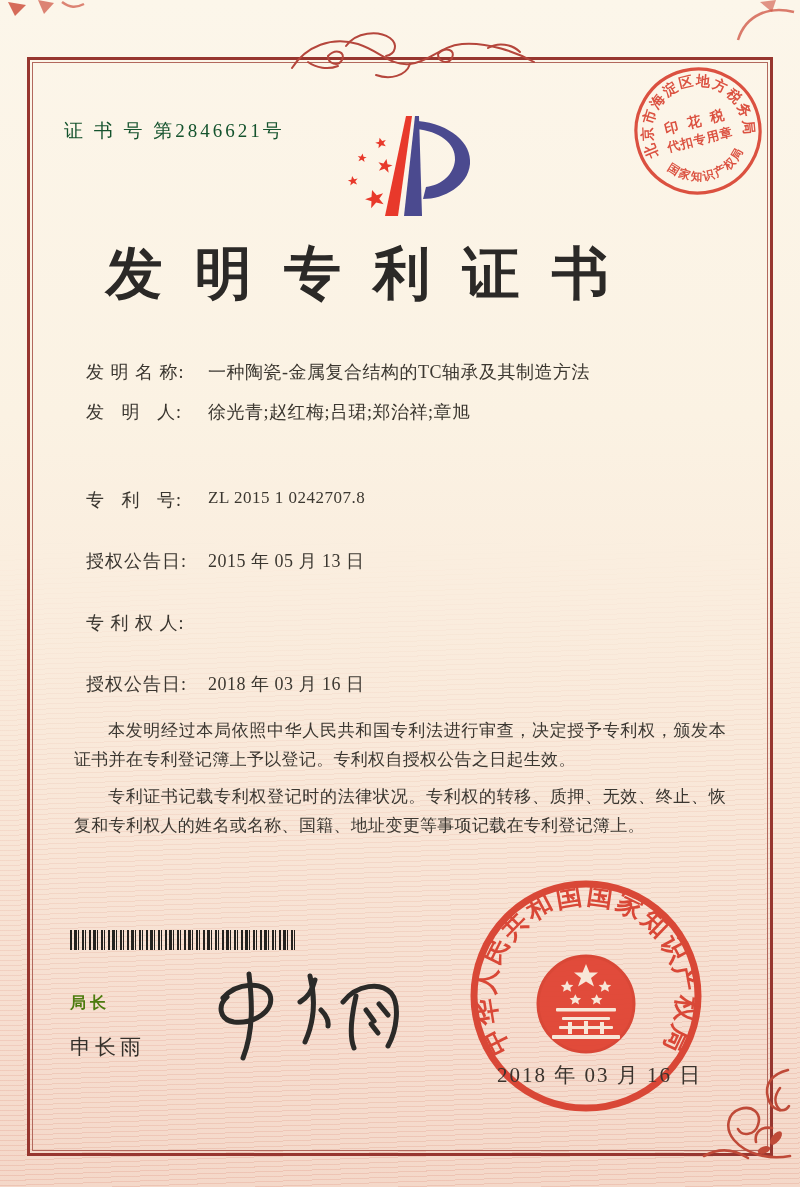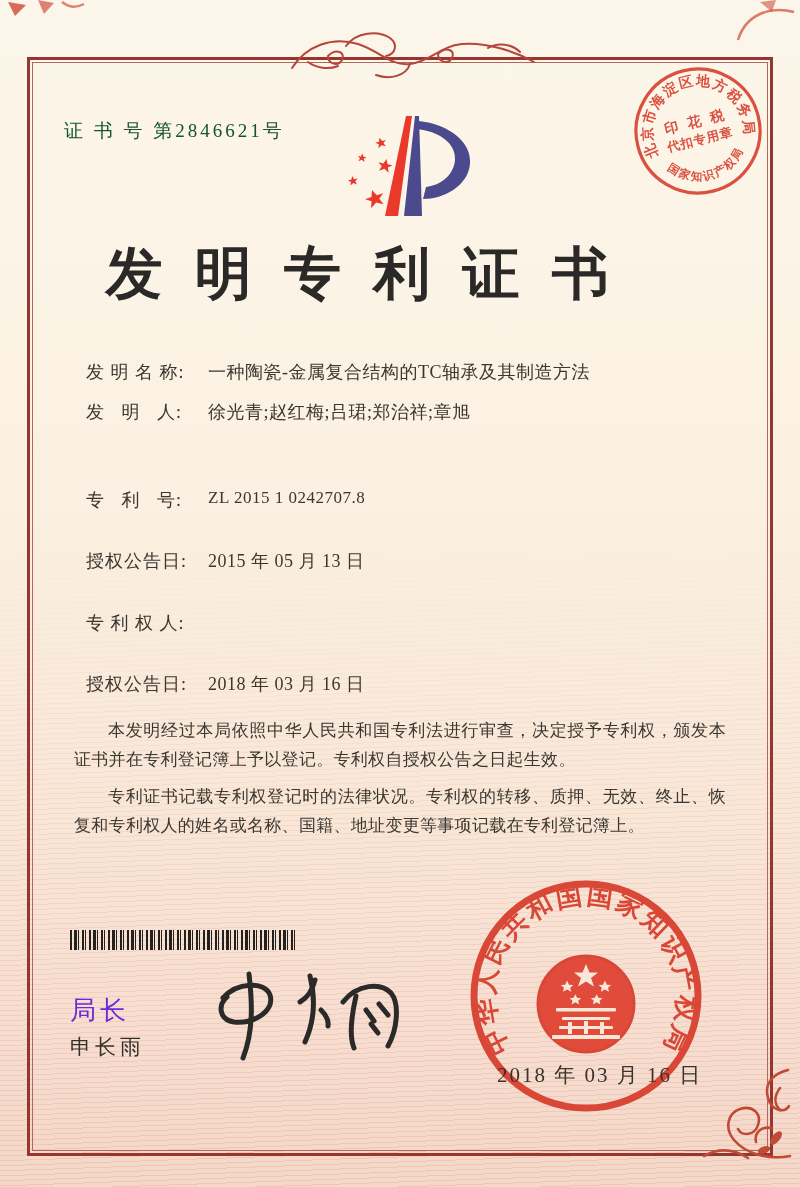--- a/index.html
+++ b/index.html
@@ -38,21 +38,21 @@
   .paras p{margin:8px;text-indent:2em;letter-spacing:.3px;}
   .barcode{
     left:70px;top:930px;width:226px;height:20px;
     background:repeating-linear-gradient(90deg,
       #23211e 0 2px,transparent 2px 4px,
       #23211e 4px 7px,transparent 7px 8px,
       #23211e 8px 9px,transparent 9px 12px,
       #23211e 12px 14px,transparent 14px 15px,
       #23211e 15px 16px,transparent 16px 19px);
   }
-  .director-label{left:70px;top:993px;font-size:26px;color:#6d28d9;letter-spacing:4px;}
+  .director-label{left:70px;top:993px;font-size:16px;color:#4d7c0f;letter-spacing:4px;font-weight:bold;}
   .director-name{left:70px;top:1033px;font-size:21px;color:#34302a;letter-spacing:4px;}
   .issue-date{left:497px;top:1061px;font-size:21px;color:#3a332d;letter-spacing:2px;z-index:6;white-space:pre;}
   .seal-wrap{left:466px;top:876px;width:240px;height:240px;z-index:5;opacity:.95;}
   .tax-stamp{left:625px;top:58px;width:146px;height:146px;transform:rotate(-14deg);opacity:.9;z-index:4;}
   .logo{left:328px;top:96px;width:172px;height:138px;}
   .sig{left:193px;top:966px;width:256px;height:100px;z-index:6;}
   .ornament-top{left:288px;top:24px;width:250px;height:62px;}
   .corner-br{left:676px;top:1066px;width:118px;height:100px;}
   .edge-tl{left:6px;top:0;width:80px;height:26px;}
   .edge-tr{left:732px;top:0;width:66px;height:46px;}

